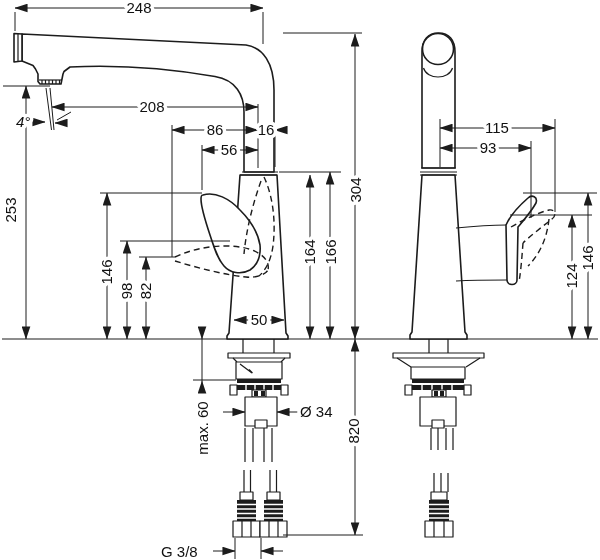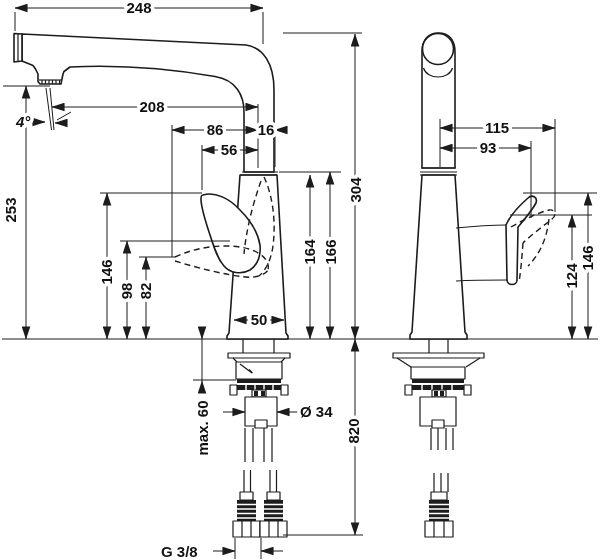--- a/index.html
+++ b/index.html
@@ -1,16 +1,16 @@
 <!DOCTYPE html>
 <html><head>
 <meta charset="utf-8">
 <style>
   html,body{margin:0;padding:0;background:#fff;}
-  .sheet{position:relative;width:600px;height:560px;background:#fff;overflow:hidden;font-weight:bold;}
+  .sheet{position:relative;width:600px;height:560px;background:#fff;overflow:hidden;}
   svg{position:absolute;left:0;top:0;}
   .out{stroke:#1c1c1c;stroke-width:1.6;fill:#fff;stroke-linejoin:round;}
   .det{stroke:#1c1c1c;stroke-width:1.2;fill:#fff;stroke-linejoin:round;}
   .ln{stroke:#1c1c1c;stroke-width:1.2;fill:none;}
   .dim{stroke:#1c1c1c;stroke-width:1;fill:none;}
   .dash{stroke:#1c1c1c;stroke-width:1.4;fill:none;stroke-dasharray:6 4;}
   .blk{fill:#1c1c1c;stroke:none;}
   .wsl{stroke:#fff;stroke-width:1.4;}
   text.d{font-family:"Liberation Sans",sans-serif;font-size:15px;fill:#111;
          paint-order:stroke;stroke:#fff;stroke-width:7px;stroke-linejoin:round;}

